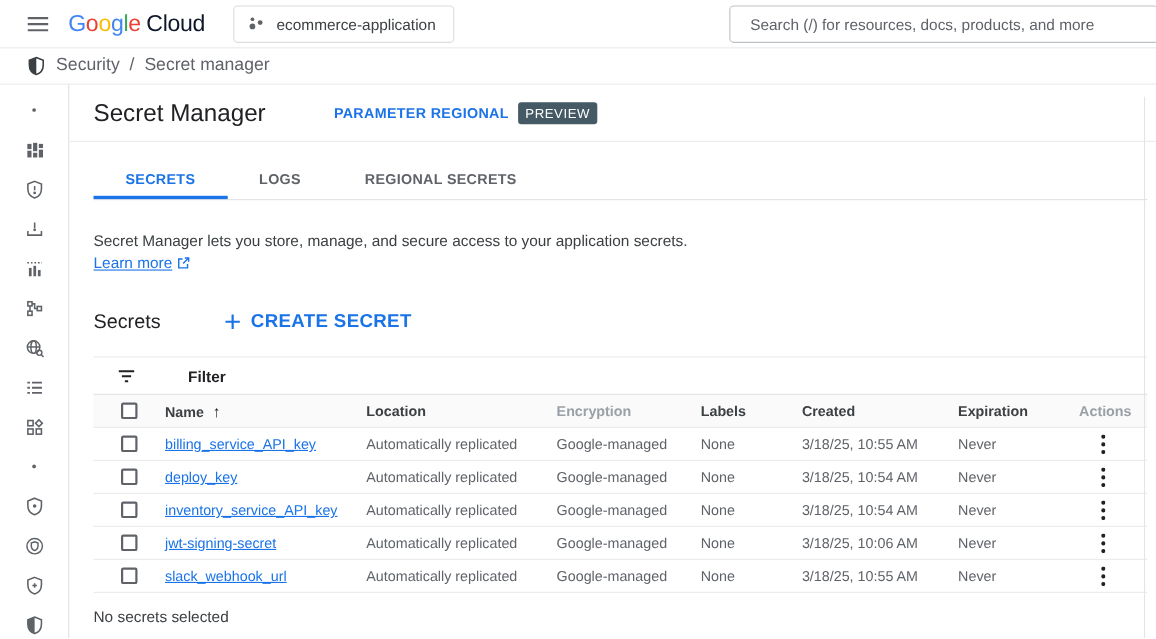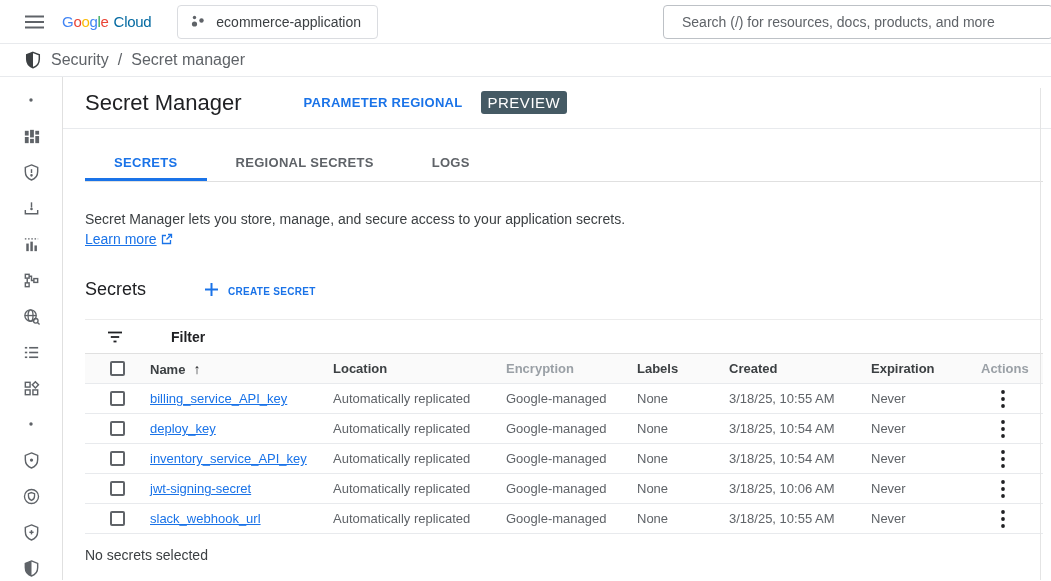--- a/index.html
+++ b/index.html
@@ -4,22 +4,22 @@
 <style>
   * { margin:0; padding:0; box-sizing:border-box; }
   html,body { width:1051px; height:581px; overflow:hidden; background:#fff;
     font-family:"Liberation Sans", sans-serif; color:#202124; }
 
   
   .topbar { height:44px; display:flex; align-items:center; padding:0 0 0 14px;
     border-bottom:1px solid #e8eaed; background:#fff; }
   .hamburger { width:40px; height:40px; border:none; background:transparent; cursor:pointer;
     display:flex; align-items:center; justify-content:center; }
-  .logo { display:flex; align-items:baseline; font-size:15px; margin-left:8px; letter-spacing:-0.3px; }
-  .logo .cloud { color:#0369a1; margin-left:5px; }
+  .logo { display:flex; align-items:baseline; font-size:21px; margin-left:8px; letter-spacing:-0.3px; }
+  .logo .cloud { color:#0f172a; margin-left:5px; }
   .project-btn { margin-left:26px; height:34px; display:flex; align-items:center; gap:10px;
     border:1px solid #dadce0; border-radius:4px; background:#fff; padding:0 16px 0 12px;
     font-size:14px; color:#3c4043; font-family:inherit; cursor:pointer; }
   .searchbox { margin-left:auto; width:390px; height:34px; border:1px solid #bdc1c6;
     border-radius:4px; display:flex; align-items:center; padding:0 12px 0 18px; margin-right:-2px; background:#fff; }
   .searchbox input { border:none; outline:none; width:100%; font-size:14px; color:#3c4043;
     font-family:inherit; background:transparent; }
   .searchbox input::placeholder { color:#5f6368; opacity:1; }
 
   
@@ -36,41 +36,41 @@
   .content { flex:1; position:relative; overflow:hidden; }
   .content::after { content:""; position:absolute; top:11px; right:10px; bottom:0;
     width:1px; background:#e4e4e4; }
 
   
   .title-row { height:52px; display:flex; align-items:center; padding-left:22px;
     border-bottom:1px solid #e8eaed; }
   .page-title { font-size:22px; font-weight:400; color:#202124; }
   .pm-link { margin-left:62px; font-size:13px; font-weight:700; letter-spacing:0.3px;
     color:#1a73e8; text-decoration:none; cursor:pointer; }
-  .preview-badge { margin-left:18px; background:#455a64; color:#fff; font-size:15px;
+  .preview-badge { margin-left:8px; background:#455a64; color:#fff; font-size:12px;
     letter-spacing:0.5px; padding:3px 7px; border-radius:3px; font-weight:400; }
 
   
   .tabs { display:flex; margin:17px 0 0 22px; border-bottom:1px solid #e0e0e0;
     margin-right:8px; }
   .tab { height:35px; padding:0 29px; display:flex; align-items:center; font-size:13px;
     font-weight:700; letter-spacing:0.3px; color:#5f6368; cursor:pointer;
     border-bottom:3px solid transparent; }
   .tab.active { color:#1a73e8; border-bottom-color:#1a73e8; }
 
   
   .desc-block { margin:27px 0 0 22px; font-size:14px; line-height:20px; color:#3c4043; }
   .learn-more { color:#1a73e8; text-decoration:underline; cursor:pointer; display:inline-flex;
     align-items:center; gap:4px; }
 
   
   .sec-row { margin:27px 0 0 22px; display:flex; align-items:center; }
   .sec-title { font-size:18px; color:#202124; }
-  .create-btn { margin-left:48px; display:flex; align-items:flex-end; gap:9px; border:none;
-    background:transparent; color:#1a73e8; font-size:10px; font-weight:700; letter-spacing:0.3px;
+  .create-btn { margin-left:48px; display:flex; align-items:center; gap:9px; border:none;
+    background:transparent; color:#1a73e8; font-size:17px; font-weight:700; letter-spacing:0.3px;
     font-family:inherit; cursor:pointer; padding:6px 10px; }
 
   
   .table-card { margin:16px 8px 0 22px; }
   .filter-row { height:35px; display:flex; align-items:center; gap:14px; padding-left:22px;
     border-top:1px solid #ececec; border-bottom:1px solid #e0e0e0; }
   .filter-label { font-size:14px; font-weight:700; color:#202124;padding-left:34px; }
   .filter-row input { border:none; outline:none; font-size:14px; font-family:inherit;
     color:#3c4043; flex:1; background:transparent; }
   .filter-row input::placeholder { color:#80868b; opacity:1; }
@@ -243,22 +243,22 @@
   <div class="content">
 
     <div class="title-row">
       <h1 class="page-title">Secret Manager</h1>
       <a class="pm-link">PARAMETER REGIONAL</a>
       <span class="preview-badge">PREVIEW</span>
     </div>
 
     <div class="tabs">
       <div class="tab active">SECRETS</div>
+      <div class="tab">LOGS</div>
       <div class="tab">REGIONAL SECRETS</div>
-      <div class="tab">LOGS</div>
     </div>
 
     <div class="desc-block">
       <div>Secret Manager lets you store, manage, and secure access to your application secrets.</div>
       <span class="learn-more">
         <span>Learn more</span>
         <svg width="12" height="12" viewBox="0 0 12 12" fill="none" stroke="#1a73e8" stroke-width="1.3">
           <path d="M5 2.5 H1.5 V10.5 H9.5 V7"></path>
             <path d="M7 1.5 H10.5 V5"></path>
             <line x1="10.2" y1="1.8" x2="5.5" y2="6.5"></line>

